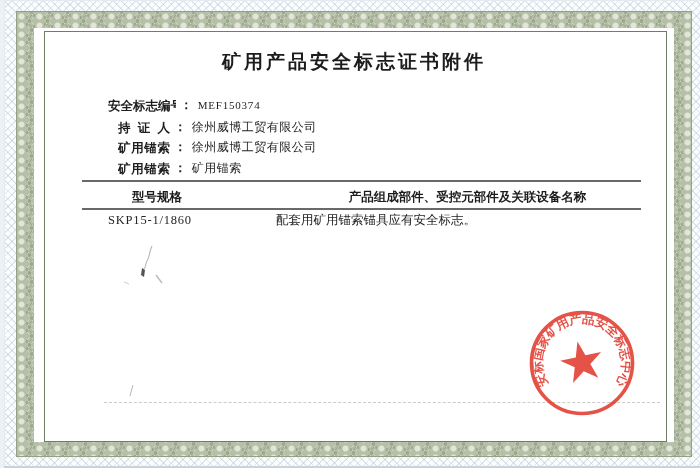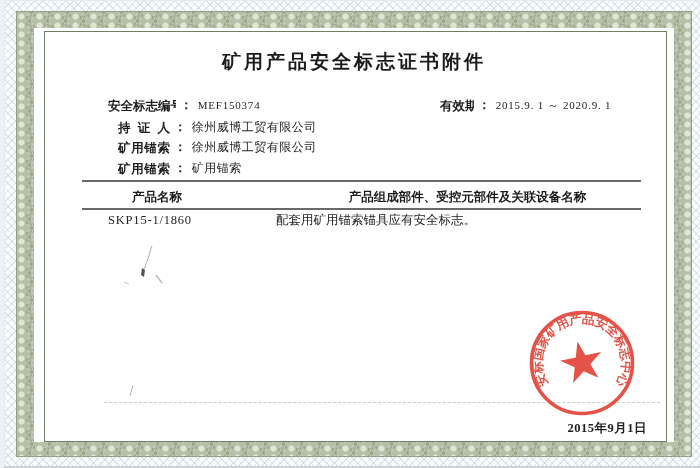--- a/index.html
+++ b/index.html
@@ -81,42 +81,38 @@
   <div class="inner-line"></div>
 
   <div class="content">
 
     <div class="title">矿用产品安全标志证书附件</div>
 
     <div class="frow" style="left:104px;top:97px">
       <span class="jlabel w68">安全标志编号</span><span class="colon">：</span>
       <span class="val mono-val">MEF150374</span>
     </div>
-    <div class="frow" style="left:436px;top:97px">
-      <span class="jlabel w34">有效期</span><span class="colon">：</span>
-      <span class="val mono-val">2015.9. 1 ～ 2020.9. 1</span>
-    </div>
 
     <div class="frow" style="left:98px;top:119px">
       <span class="jlabel w52">持证人</span><span class="colon">：</span>
       <span class="val" style="font-size:12px">徐州威博工贸有限公司</span>
     </div>
 
     <div class="frow" style="left:98px;top:139px">
       <span class="jlabel w52">矿用锚索</span><span class="colon">：</span>
       <span class="val" style="font-size:12px">徐州威博工贸有限公司</span>
     </div>
 
     <div class="frow" style="left:98px;top:160px">
       <span class="jlabel w52">矿用锚索</span><span class="colon">：</span>
       <span class="val" style="font-size:12px;font-weight:normal">矿用锚索</span>
     </div>
 
     <div class="rule" style="left:78px;top:180px;width:559px"></div>
-    <div class="th" style="left:78px;top:189px;width:150px">产品名称</div>
+    <div class="th" style="left:78px;top:189px;width:150px">型号规格</div>
     <div class="th" style="left:290px;top:189px;width:347px">产品组成部件、受控元部件及关联设备名称</div>
     <div class="rule" style="left:78px;top:208px;width:559px"></div>
     <div class="td mono-val" style="left:104px;top:213px">SKP15-1/1860</div>
     <div class="td" style="left:272px;top:212px">配套用矿用锚索锚具应有安全标志。</div>
 
     <svg class="scribble" viewBox="0 0 70 60">
       <path d="M40 4 C37 10 38 14 35 19 C33 23 34 25 32 27" fill="none" stroke="#6a6a6a" stroke-width="1" opacity=".55"></path>
       <path d="M30 26 l3 2 l-1 7 l-3 -2 z" fill="#3a3235" opacity=".85"></path>
       <path d="M44 33 l6 8" stroke="#777" stroke-width="1.4" opacity=".5" fill="none"></path>
       <path d="M12 40 l5 2" stroke="#9a9a9a" stroke-width="1" opacity=".5" fill="none"></path>
@@ -135,16 +131,15 @@
         </g>
         <defs>
           <path id="sealArc" d="M 52.1 107.2 A 40 40 0 1 1 119.9 107.2" fill="none"></path>
         </defs>
         <text font-size="12.5" fill="#e23b2e" font-weight="bold" font-family="'Liberation Serif','DejaVu Serif',serif" style="letter-spacing:-0.4px">
           <textPath href="#sealArc" startOffset="0">安标国家矿用产品安全标志中心</textPath>
         </text>
       </g>
     </svg>
 
-    <div class="date">2015年9月1日</div>
 
   </div>
 </div>
 
 </body></html>

